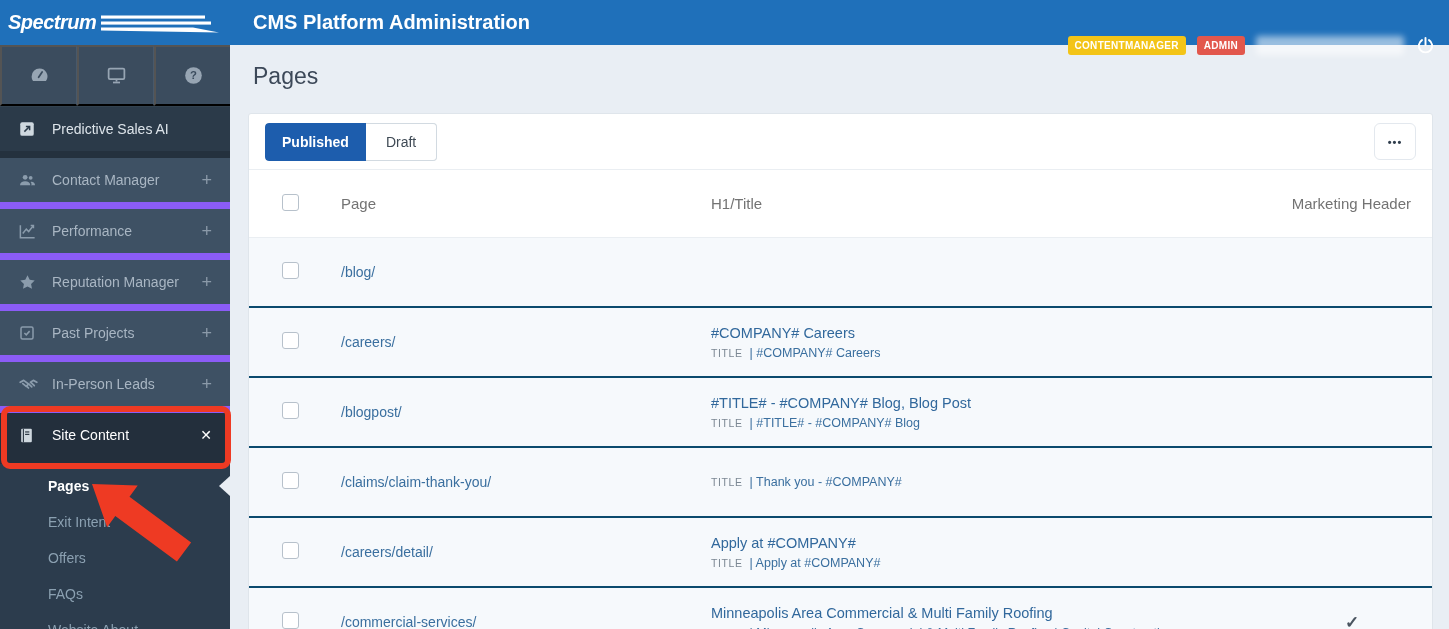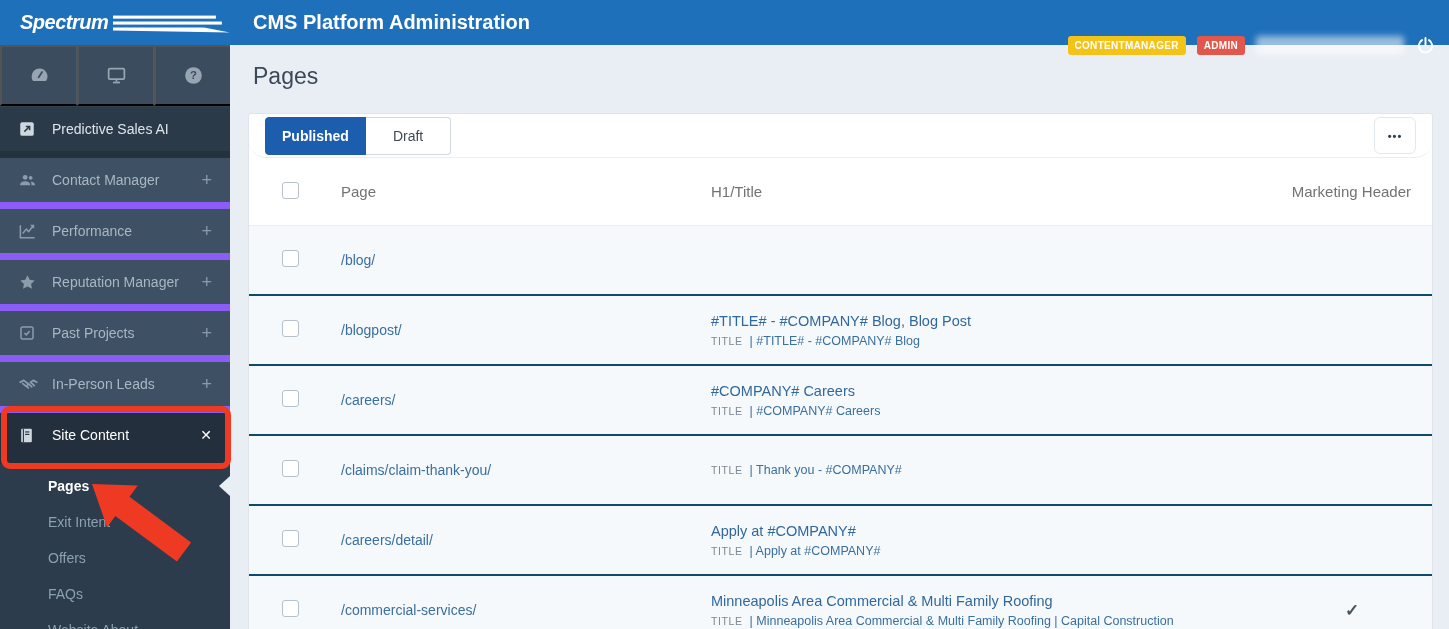--- a/index.html
+++ b/index.html
@@ -6,21 +6,21 @@
   html,body { width:1449px; height:629px; }
   body {
     position: relative; overflow: hidden;
     font-family: "Liberation Sans", sans-serif;
     background: #e9eef4;
   }
 
   
   .topbar { position:absolute; top:0; left:0; right:0; height:45px;
     background:#1f70ba; display:flex; align-items:center; z-index:5; }
-  .logo-area { width:230px; min-width:230px; padding-left:20px; display:flex; align-items:center; gap:5px; }
+  .logo-area { width:230px; min-width:230px; padding-left:8px; display:flex; align-items:center; gap:5px; }
   .logo-text { color:#fff; font-weight:bold; font-style:italic; font-size:20px; letter-spacing:-0.5px; }
   .logo-lines { margin-top:3px; }
   .topbar-title { color:#fff; font-size:20px; font-weight:700; padding-left:23px; }
   .topbar-right { margin-left:auto; display:flex; align-items:center; gap:11px; padding-right:13px;margin-top:45px; }
   .badge { font-size:10px; font-weight:700; color:#fff; padding:4px 7px; border-radius:3px; letter-spacing:.3px; }
   .badge-cm { background:#f3c417; }
   .badge-admin { background:#e2574c; }
   .user-redacted { width:148px; height:19px; border-radius:3px;
     background:rgba(255,255,255,.55); filter:blur(3px); }
   .power-btn { background:none; border:none; display:flex; cursor:pointer; padding:0; }
@@ -47,26 +47,26 @@
   .sub-item.active { color:#fff; font-weight:700; }
   .notch { position:absolute; right:0; top:50%; margin-top:-10px; width:0; height:0;
     border-top:10px solid transparent; border-bottom:10px solid transparent;
     border-right:11px solid #e9eef4; }
 
   
   .main { position:absolute; left:230px; top:45px; right:0; bottom:0; background:#e9eef4; }
   .page-heading { padding:18px 0 0 23px; font-size:23px; color:#3c4858; font-weight:400; }
   .card { position:absolute; left:18px; top:68px; right:16px; bottom:-40px;
     background:#fff; border:1px solid #dfe5eb; border-radius:3px; }
-  .toolbar { height:44px; display:flex; align-items:center; padding:0 16px;
-    border-bottom:1px solid #eaeef2;border-radius:17px; }
+  .toolbar { height:56px; display:flex; align-items:center; padding:0 16px;
+    border-bottom:1px solid #eaeef2; }
   .btn-group { display:flex; border-radius:4px; overflow:hidden; box-shadow:0 0 0 1px #d2dae1 inset; }
   .btn-published { background:#1d5dad; color:#fff; font-weight:700; font-size:14px;
     padding:10px 17px; border:none; border-radius:4px 0 0 4px; cursor:pointer; }
-  .btn-draft { background:#fff; color:#3f4a55; font-size:14px; padding:10px 27px;
+  .btn-draft { background:#fff; color:#3f4a55; font-size:14px; padding:10px 20px;
     border:1px solid #d2dae1; border-left:none; border-radius:0 4px 4px 0; cursor:pointer; }
   .more-btn { margin-left:auto; width:42px; height:37px; border:1px solid #e3e8ee;
     border-radius:6px; background:#fff; color:#2f3d4c; font-size:11px; font-weight:700;
     letter-spacing:1px; cursor:pointer; }
 
   .grid-row { display:grid; grid-template-columns:92px 370px 1fr 160px; align-items:center; }
   .thead { height:68px; border-bottom:1px solid #eaeef2; font-size:15px; color:#737373; }
   .c-check { padding-left:33px; }
   .checkbox { width:17px; height:17px; border:1px solid #b7c1cb; border-radius:3px;
     background:#fff; display:inline-block; cursor:pointer; }
@@ -258,37 +258,37 @@
     </div>
     <div id="tbody">
   <div class="grid-row trow">
     <div class="c-check"><span class="checkbox"></span></div>
     <div><a class="page-link">/blog/</a></div>
     <div class="c-marketing"></div>
   </div>
 
   <div class="grid-row trow">
     <div class="c-check"><span class="checkbox"></span></div>
+    <div><a class="page-link">/careers/</a></div>
+    <div>
+      <a class="h1-link">#COMPANY# Careers</a>
+      <div class="title-line">
+        <span class="t-label">TITLE</span><span>| #COMPANY# Careers</span>
+      </div>
+    </div>
+    <div class="c-marketing"></div>
+  </div>
+
+  <div class="grid-row trow">
+    <div class="c-check"><span class="checkbox"></span></div>
     <div><a class="page-link">/blogpost/</a></div>
     <div>
       <a class="h1-link">#TITLE# - #COMPANY# Blog, Blog Post</a>
       <div class="title-line">
         <span class="t-label">TITLE</span><span>| #TITLE# - #COMPANY# Blog</span>
-      </div>
-    </div>
-    <div class="c-marketing"></div>
-  </div>
-
-  <div class="grid-row trow">
-    <div class="c-check"><span class="checkbox"></span></div>
-    <div><a class="page-link">/careers/</a></div>
-    <div>
-      <a class="h1-link">#COMPANY# Careers</a>
-      <div class="title-line">
-        <span class="t-label">TITLE</span><span>| #COMPANY# Careers</span>
       </div>
     </div>
     <div class="c-marketing"></div>
   </div>
 
   <div class="grid-row trow">
     <div class="c-check"><span class="checkbox"></span></div>
     <div><a class="page-link">/claims/claim-thank-you/</a></div>
     <div>
 

